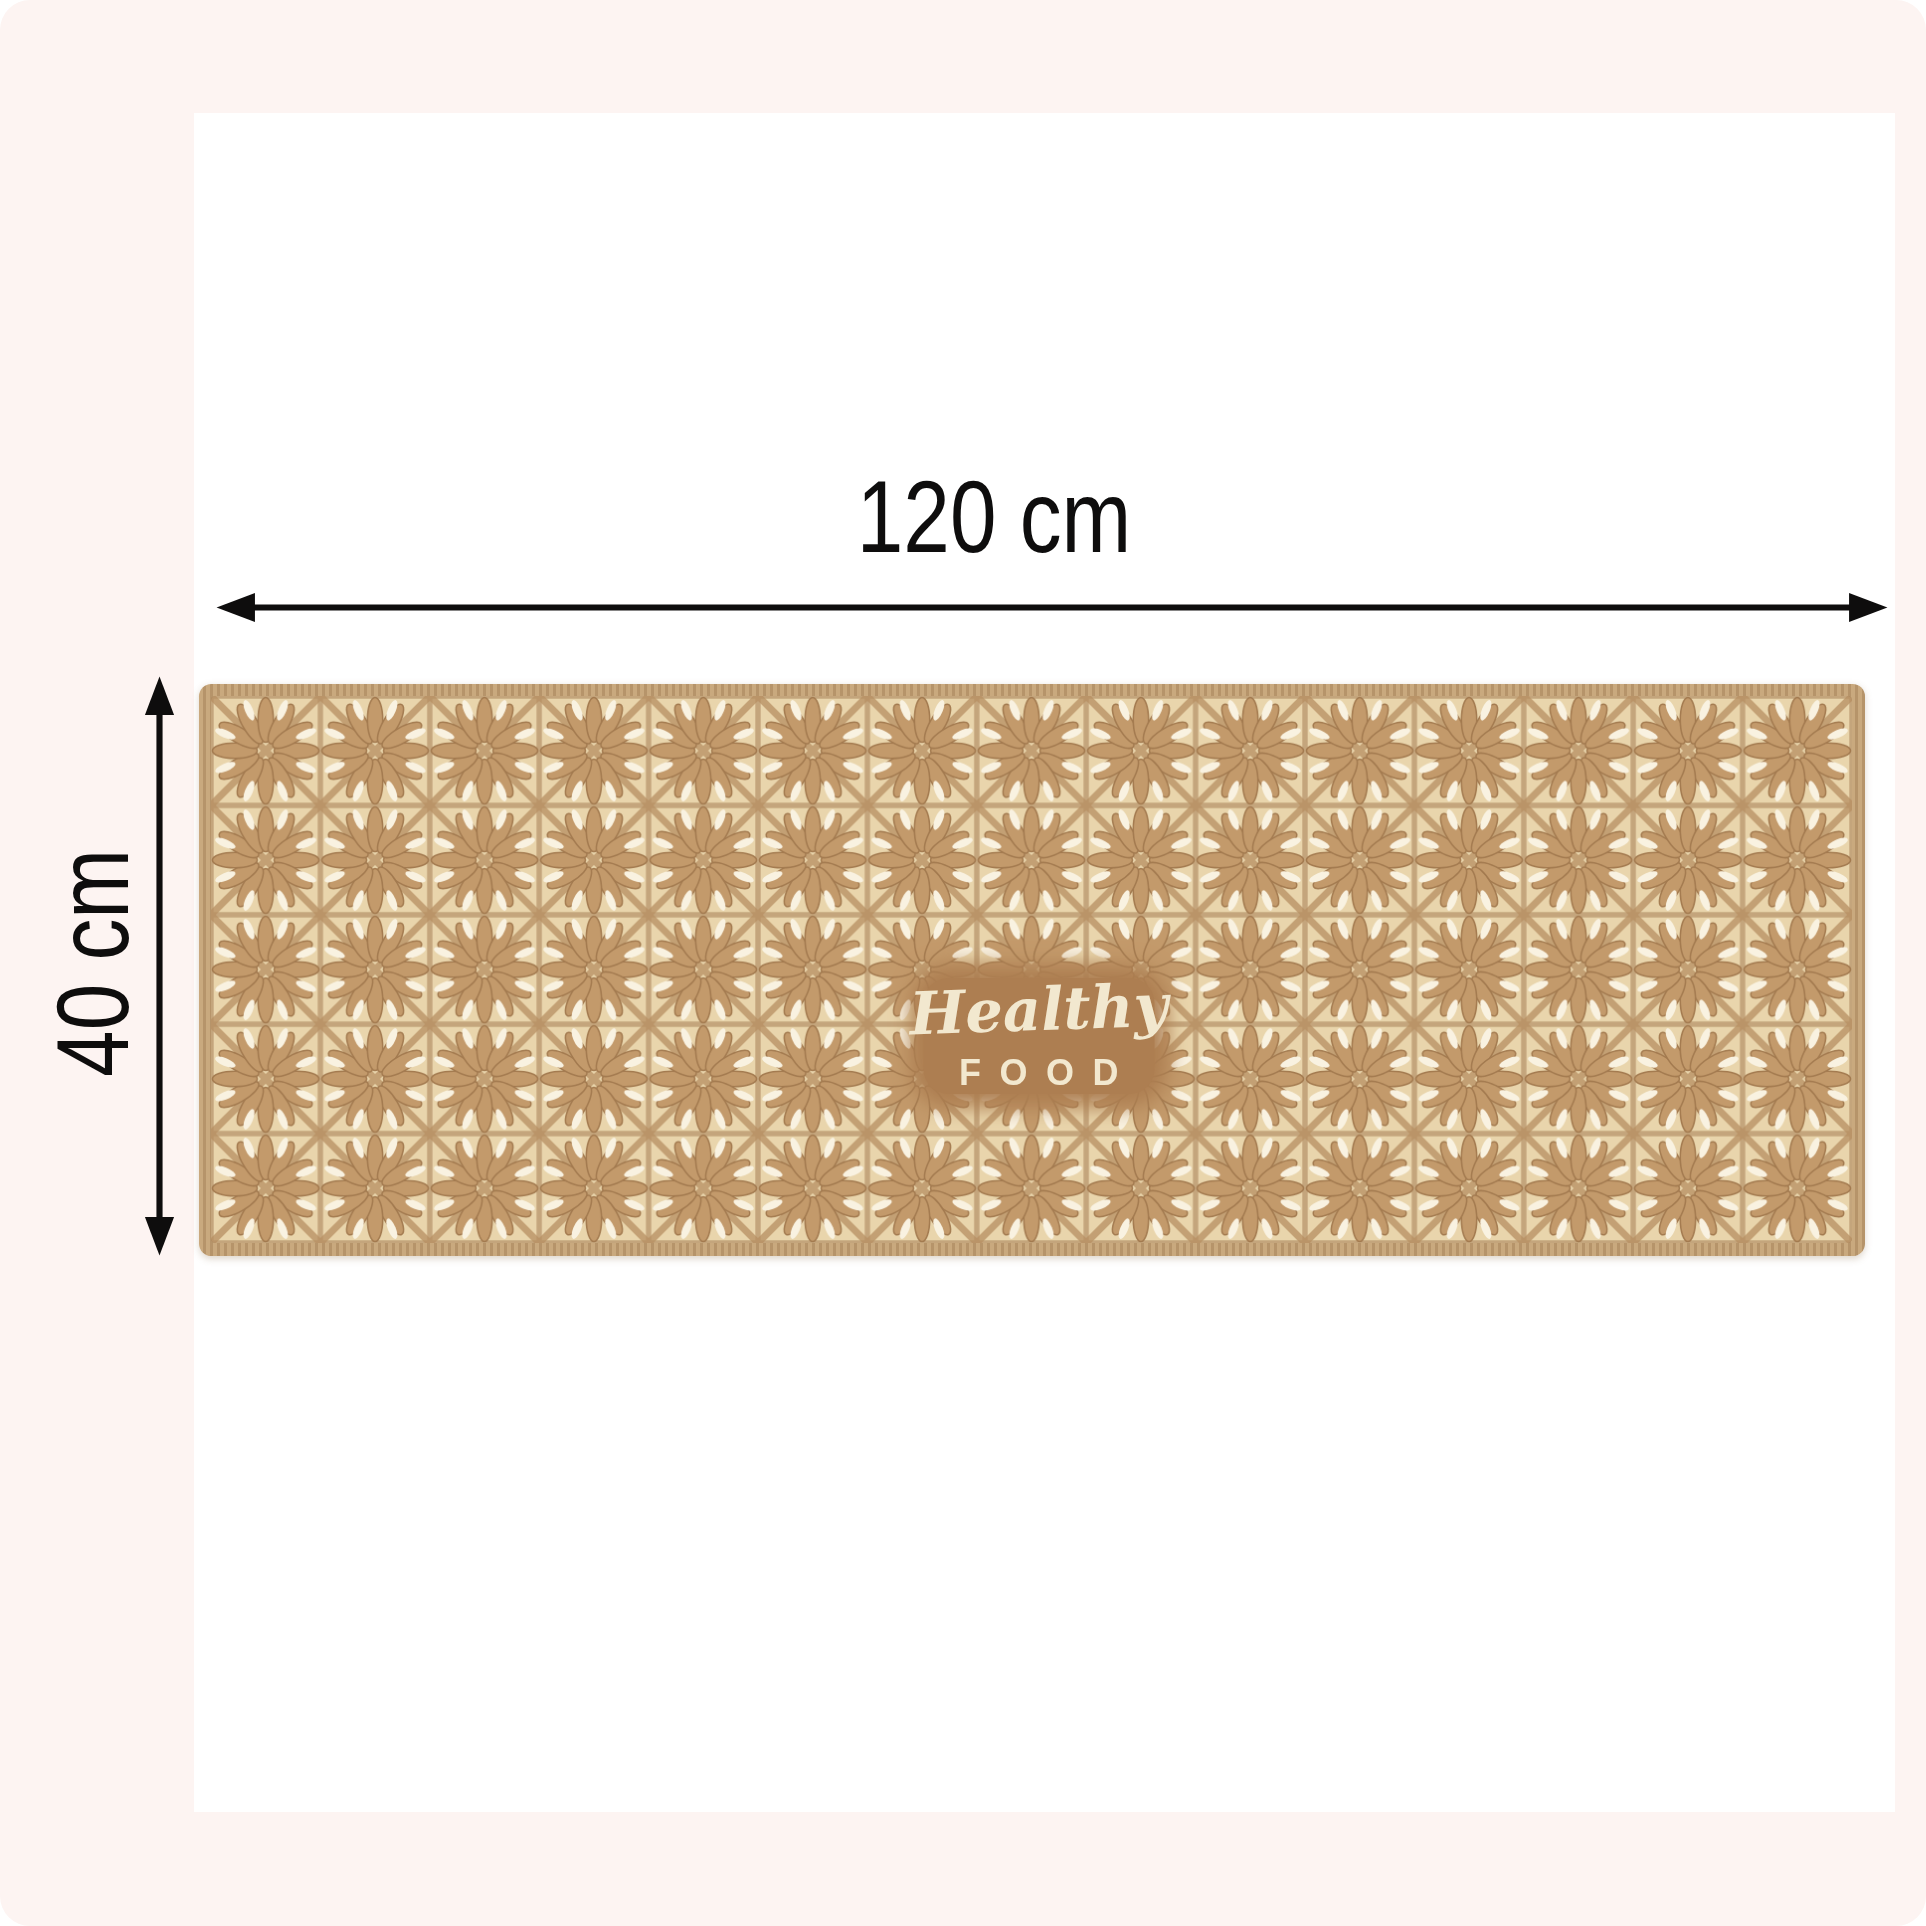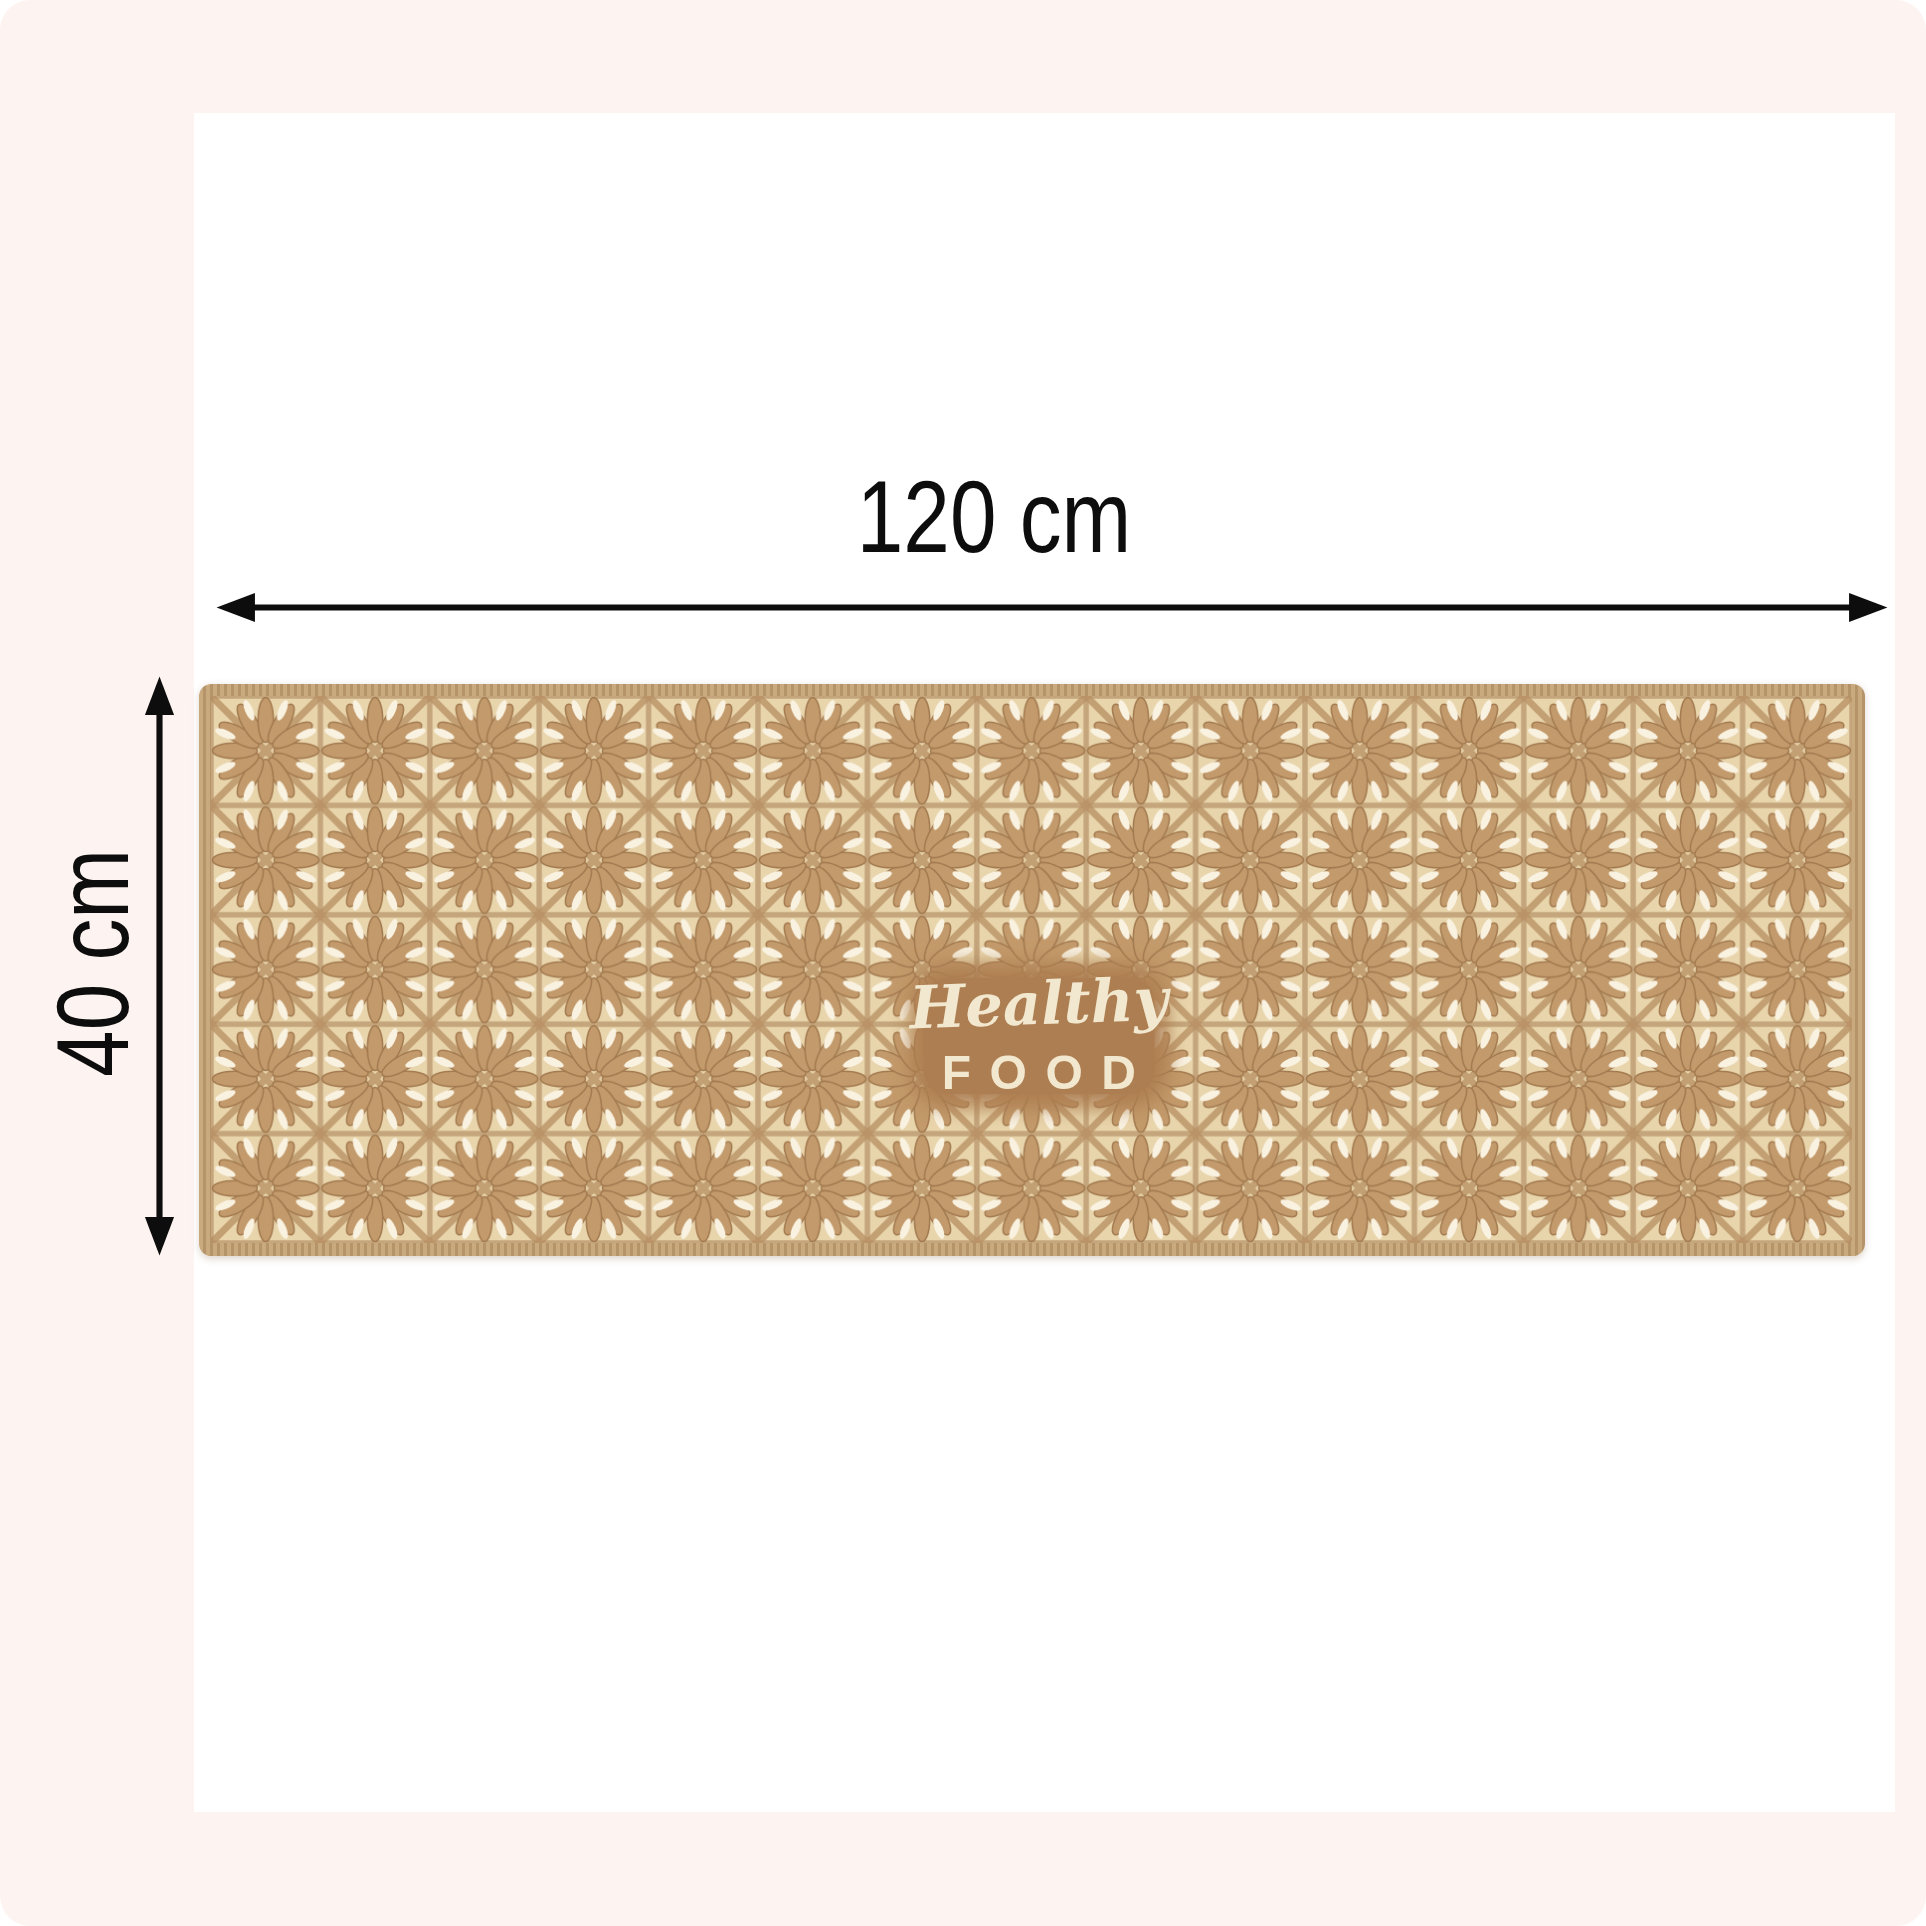--- a/index.html
+++ b/index.html
@@ -33,21 +33,21 @@
   .rug-field{position:relative;width:1641px;height:547px;border-radius:4.6px;overflow:hidden;
        box-shadow:inset 0 0 0 2.3px rgba(110,80,48,.38);}
   .pattern-svg{display:block;}
 
   .patch{position:absolute;left:calc(50% + 7px);top:calc(50% + 66px);transform:translate(-50%,-50%);
        width:231px;height:116px;background:var(--patch);border-radius:25px;
        box-shadow:0 0 20px 12.3px var(--patch);
        display:flex;flex-direction:column;align-items:center;justify-content:center;}
   .script-line{font-family:"DejaVu Serif",serif;font-style:italic;font-weight:700;font-size:59px;
        line-height:1;color:var(--patch_text);transform:rotate(-2deg);}
-  .caps-line{font-family:"Liberation Sans",sans-serif;font-weight:700;font-size:48px;line-height:1.05;
+  .caps-line{font-family:"Liberation Sans",sans-serif;font-weight:700;font-size:36px;line-height:1.05;
        letter-spacing:18.5px;padding-left:18.5px;color:var(--patch_text);margin-top:15px;}
 </style>
 </head>
 <body>
 
 <div class="canvas">
 
   <div class="photo"></div>
 
   <div class="label label-w">120 cm</div>

